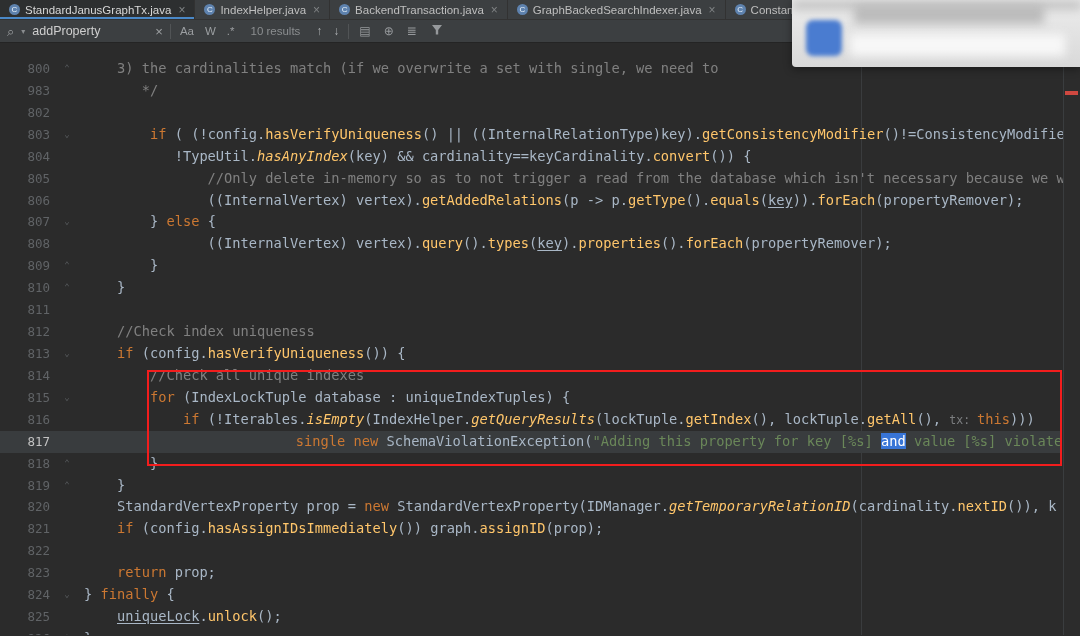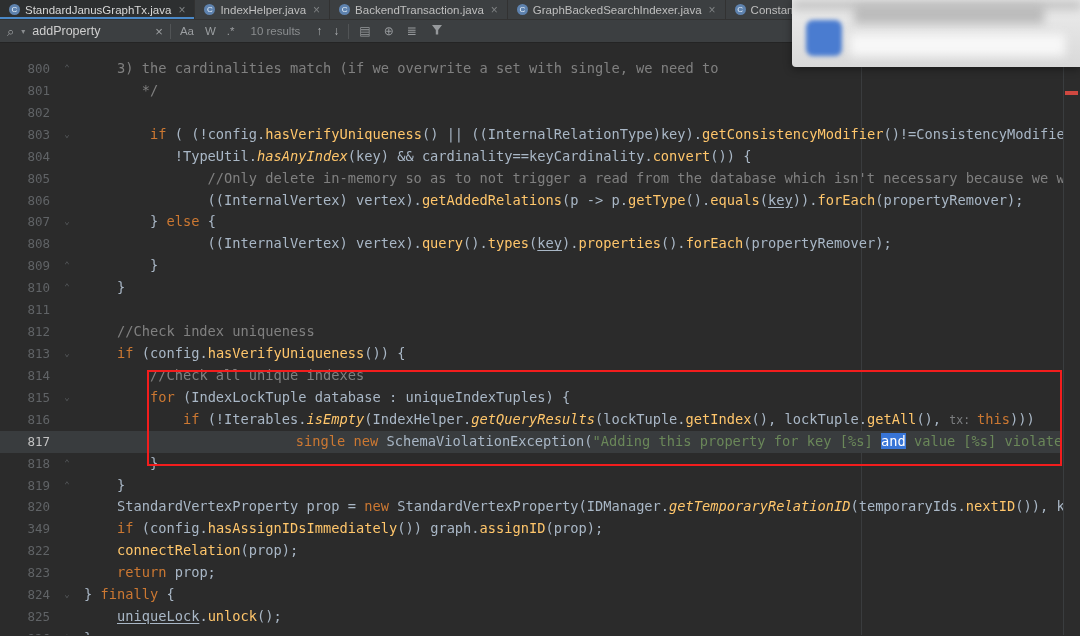--- a/index.html
+++ b/index.html
@@ -117,42 +117,42 @@
     <svg width="12" height="12" viewBox="0 0 12 12">
         <path d="M1,1 L11,1 L7.2,6 L7.2,10.5 L4.8,10.5 L4.8,6 Z" fill="#96999c"></path>
       </svg>
   </span>
 </div>
 
 <div class="editor">
   <div class="vguide"></div>
   <div class="codearea">
       <div class="line"><span class="num">800</span><span class="gico">⌃</span><span class="code">    <span class="sc">3) the cardinalities match (if we overwrite a set with single, we need to </span></span></div>
-      <div class="line"><span class="num">801</span><span class="gico"></span><span class="code">       <span class="sc">*/</span></span></div>
+      <div class="line"><span class="num">983</span><span class="gico"></span><span class="code">       <span class="sc">*/</span></span></div>
       <div class="line"><span class="num">802</span><span class="gico"></span><span class="code"></span></div>
       <div class="line"><span class="num">803</span><span class="gico">⌄</span><span class="code">        <span class="sk">if </span><span class="sd">( (!config.</span><span class="sm">hasVerifyUniqueness</span><span class="sd">() || ((InternalRelationType)key).</span><span class="sm">getConsistencyModifier</span><span class="sd">()!=ConsistencyModifie</span></span></div>
       <div class="line"><span class="num">804</span><span class="gico"></span><span class="code">           <span class="sd">!TypeUtil.</span><span class="smi">hasAnyIndex</span><span class="sd">(key) &amp;&amp; cardinality==keyCardinality.</span><span class="sm">convert</span><span class="sd">()) {</span></span></div>
       <div class="line"><span class="num">805</span><span class="gico"></span><span class="code">               <span class="sc">//Only delete in-memory so as to not trigger a read from the database which isn't necessary because we will</span></span></div>
       <div class="line"><span class="num">806</span><span class="gico"></span><span class="code">               <span class="sd">((InternalVertex) vertex).</span><span class="sm">getAddedRelations</span><span class="sd">(p -&gt; p.</span><span class="sm">getType</span><span class="sd">().</span><span class="sm">equals</span><span class="sd">(</span><span class="su">key</span><span class="sd">)).</span><span class="sm">forEach</span><span class="sd">(propertyRemover);</span></span></div>
       <div class="line"><span class="num">807</span><span class="gico">⌄</span><span class="code">        <span class="sd">} </span><span class="sk">else</span><span class="sd"> {</span></span></div>
       <div class="line"><span class="num">808</span><span class="gico"></span><span class="code">               <span class="sd">((InternalVertex) vertex).</span><span class="sm">query</span><span class="sd">().</span><span class="sm">types</span><span class="sd">(</span><span class="su">key</span><span class="sd">).</span><span class="sm">properties</span><span class="sd">().</span><span class="sm">forEach</span><span class="sd">(propertyRemover);</span></span></div>
       <div class="line"><span class="num">809</span><span class="gico">⌃</span><span class="code">        <span class="sd">}</span></span></div>
       <div class="line"><span class="num">810</span><span class="gico">⌃</span><span class="code">    <span class="sd">}</span></span></div>
       <div class="line"><span class="num">811</span><span class="gico"></span><span class="code"></span></div>
       <div class="line"><span class="num">812</span><span class="gico"></span><span class="code">    <span class="sc">//Check index uniqueness</span></span></div>
       <div class="line"><span class="num">813</span><span class="gico">⌄</span><span class="code">    <span class="sk">if </span><span class="sd">(config.</span><span class="sm">hasVerifyUniqueness</span><span class="sd">()) {</span></span></div>
       <div class="line"><span class="num">814</span><span class="gico"></span><span class="code">        <span class="sc">//Check all unique indexes</span></span></div>
       <div class="line"><span class="num">815</span><span class="gico">⌄</span><span class="code">        <span class="sk">for </span><span class="sd">(IndexLockTuple database : uniqueIndexTuples) {</span></span></div>
       <div class="line"><span class="num">816</span><span class="gico"></span><span class="code">            <span class="sk">if </span><span class="sd">(!Iterables.</span><span class="smi">isEmpty</span><span class="sd">(IndexHelper.</span><span class="smi">getQueryResults</span><span class="sd">(lockTuple.</span><span class="sm">getIndex</span><span class="sd">(), lockTuple.</span><span class="sm">getAll</span><span class="sd">(), </span><span class="shint">tx: </span><span class="sk">this</span><span class="sd">)))</span></span></div>
       <div class="line hl"><span class="num">817</span><span class="gico"></span><span class="code">                <span class="sk">single </span><span class="sk">new </span><span class="sd">SchemaViolationException(</span><span class="ss">"Adding this property for key [%s] </span><span class="ssel">and</span><span class="ss"> value [%s] violates a unique</span></span></div>
       <div class="line"><span class="num">818</span><span class="gico">⌃</span><span class="code">        <span class="sd">}</span></span></div>
       <div class="line"><span class="num">819</span><span class="gico">⌃</span><span class="code">    <span class="sd">}</span></span></div>
-      <div class="line"><span class="num">820</span><span class="gico"></span><span class="code">    <span class="sd">StandardVertexProperty prop = </span><span class="sk">new </span><span class="sd">StandardVertexProperty(IDManager.</span><span class="smi">getTemporaryRelationID</span><span class="sd">(temporaryIds.</span><span class="sm">nextID</span><span class="sd">()), k</span></span></div>
-      <div class="line"><span class="num">349</span><span class="gico"></span><span class="code">    <span class="sk">if </span><span class="sd">(config.</span><span class="sm">hasAssignIDsImmediately</span><span class="sd">()) graph.</span><span class="sm">assignID</span><span class="sd">(prop);</span></span></div>
-      <div class="line"><span class="num">822</span><span class="gico"></span><span class="code">    <span class="sm">connectRelation</span><span class="sd">(prop);</span></span></div>
+      <div class="line"><span class="num">820</span><span class="gico"></span><span class="code">    <span class="sd">StandardVertexProperty prop = </span><span class="sk">new </span><span class="sd">StandardVertexProperty(IDManager.</span><span class="smi">getTemporaryRelationID</span><span class="sd">(cardinality.</span><span class="sm">nextID</span><span class="sd">()), k</span></span></div>
+      <div class="line"><span class="num">821</span><span class="gico"></span><span class="code">    <span class="sk">if </span><span class="sd">(config.</span><span class="sm">hasAssignIDsImmediately</span><span class="sd">()) graph.</span><span class="sm">assignID</span><span class="sd">(prop);</span></span></div>
+      <div class="line"><span class="num">822</span><span class="gico"></span></div>
       <div class="line"><span class="num">823</span><span class="gico"></span><span class="code">    <span class="sk">return </span><span class="sd">prop;</span></span></div>
       <div class="line"><span class="num">824</span><span class="gico">⌄</span><span class="code"><span class="sd">} </span><span class="sk">finally</span><span class="sd"> {</span></span></div>
       <div class="line"><span class="num">825</span><span class="gico"></span><span class="code">    <span class="su">uniqueLock</span><span class="sd">.</span><span class="sm">unlock</span><span class="sd">();</span></span></div>
       <div class="line"><span class="num">826</span><span class="gico">⌃</span><span class="code"><span class="sd">}</span></span></div>
     </div>
   <div class="stripe">
     <div class="stripe-mark" style="top:48px"></div>
   </div>
   <div class="redbox"></div>
 </div>

